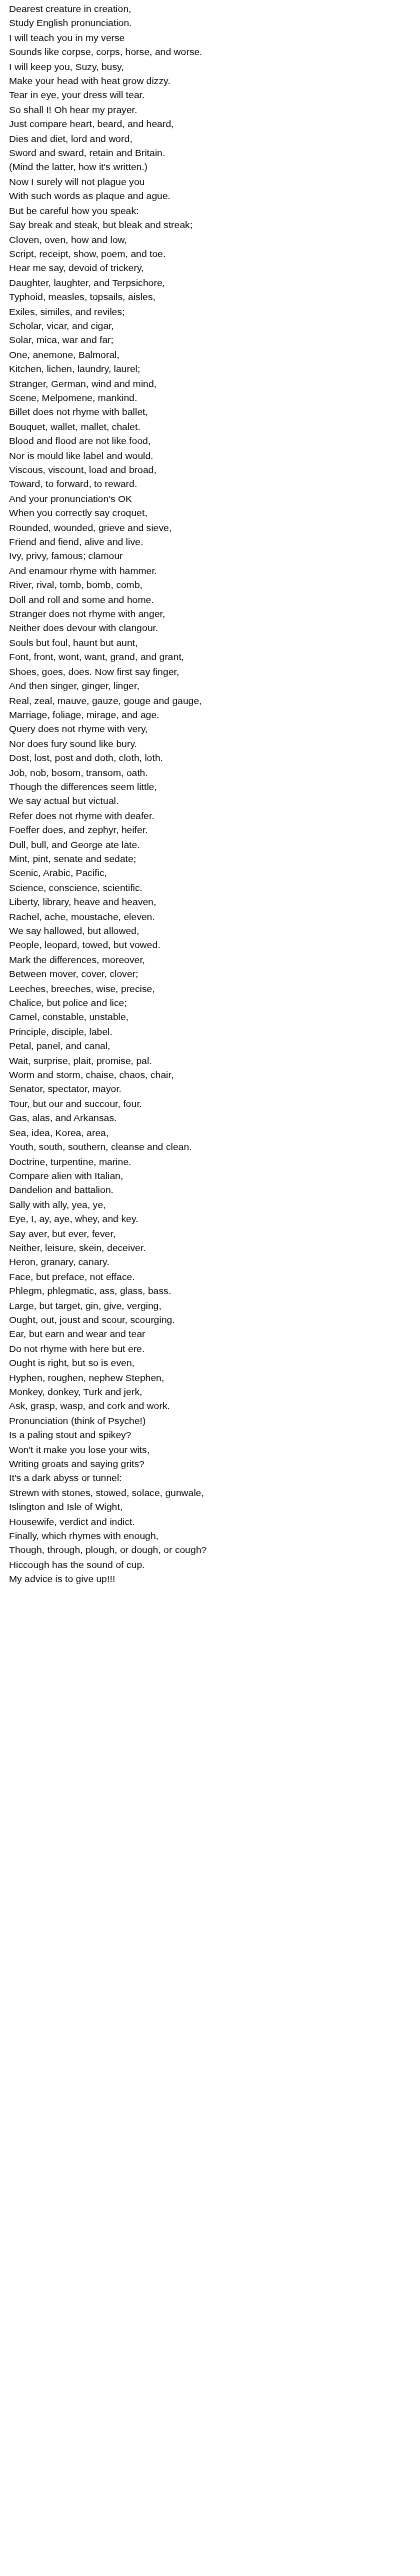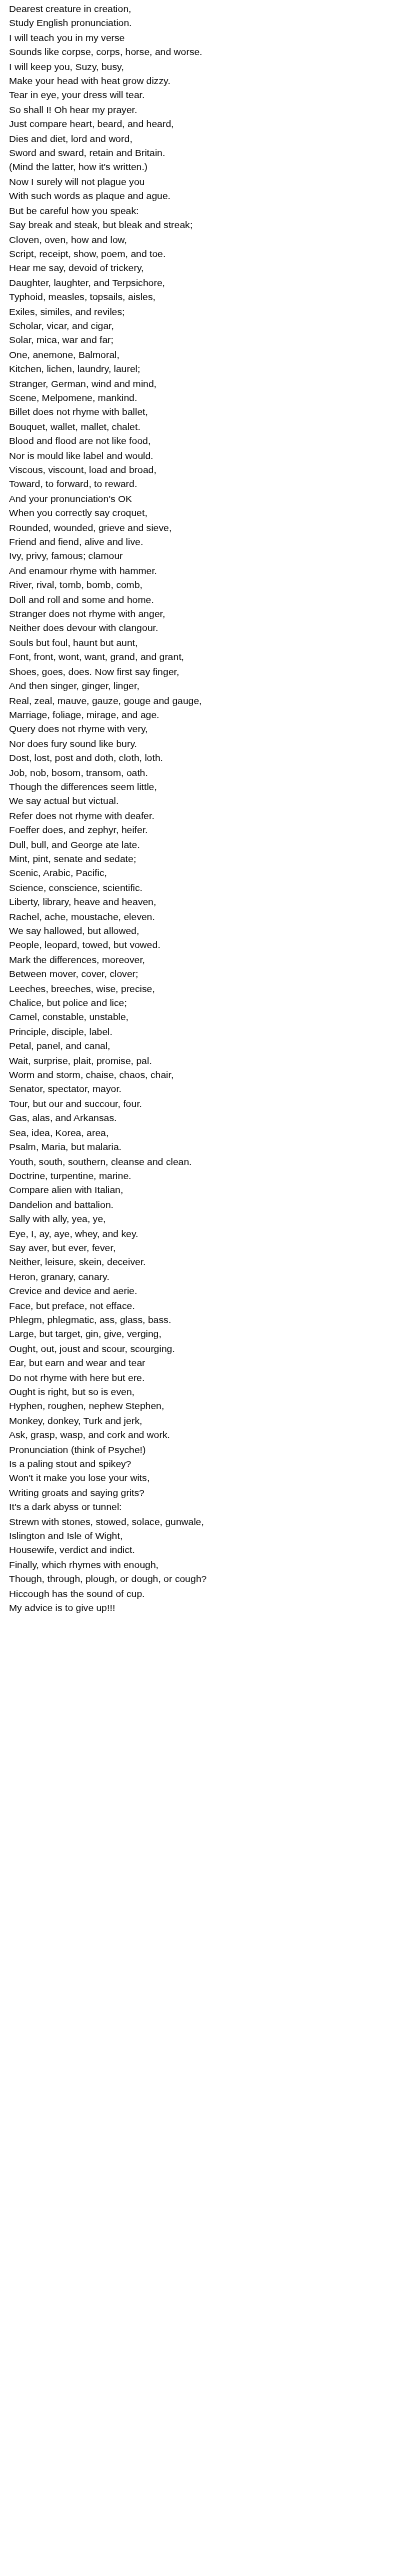--- a/index.html
+++ b/index.html
@@ -98,31 +98,29 @@
     <div class="line">Chalice, but police and lice;</div>
     <div class="line">Camel, constable, unstable,</div>
     <div class="line">Principle, disciple, label.</div>
     <div class="line">Petal, panel, and canal,</div>
     <div class="line">Wait, surprise, plait, promise, pal.</div>
     <div class="line">Worm and storm, chaise, chaos, chair,</div>
     <div class="line">Senator, spectator, mayor.</div>
     <div class="line">Tour, but our and succour, four.</div>
     <div class="line">Gas, alas, and Arkansas.</div>
     <div class="line">Sea, idea, Korea, area,</div>
-    <div class="line">Psalm, Maria, but malaria.</div>
     <div class="line">Youth, south, southern, cleanse and clean.</div>
     <div class="line">Doctrine, turpentine, marine.</div>
     <div class="line">Compare alien with Italian,</div>
     <div class="line">Dandelion and battalion.</div>
     <div class="line">Sally with ally, yea, ye,</div>
     <div class="line">Eye, I, ay, aye, whey, and key.</div>
     <div class="line">Say aver, but ever, fever,</div>
     <div class="line">Neither, leisure, skein, deceiver.</div>
     <div class="line">Heron, granary, canary.</div>
-    <div class="line">Crevice and device and aerie.</div>
     <div class="line">Face, but preface, not efface.</div>
     <div class="line">Phlegm, phlegmatic, ass, glass, bass.</div>
     <div class="line">Large, but target, gin, give, verging,</div>
     <div class="line">Ought, out, joust and scour, scourging.</div>
     <div class="line">Ear, but earn and wear and tear</div>
     <div class="line">Do not rhyme with here but ere.</div>
     <div class="line">Ought is right, but so is even,</div>
     <div class="line">Hyphen, roughen, nephew Stephen,</div>
     <div class="line">Monkey, donkey, Turk and jerk,</div>
     <div class="line">Ask, grasp, wasp, and cork and work.</div>

